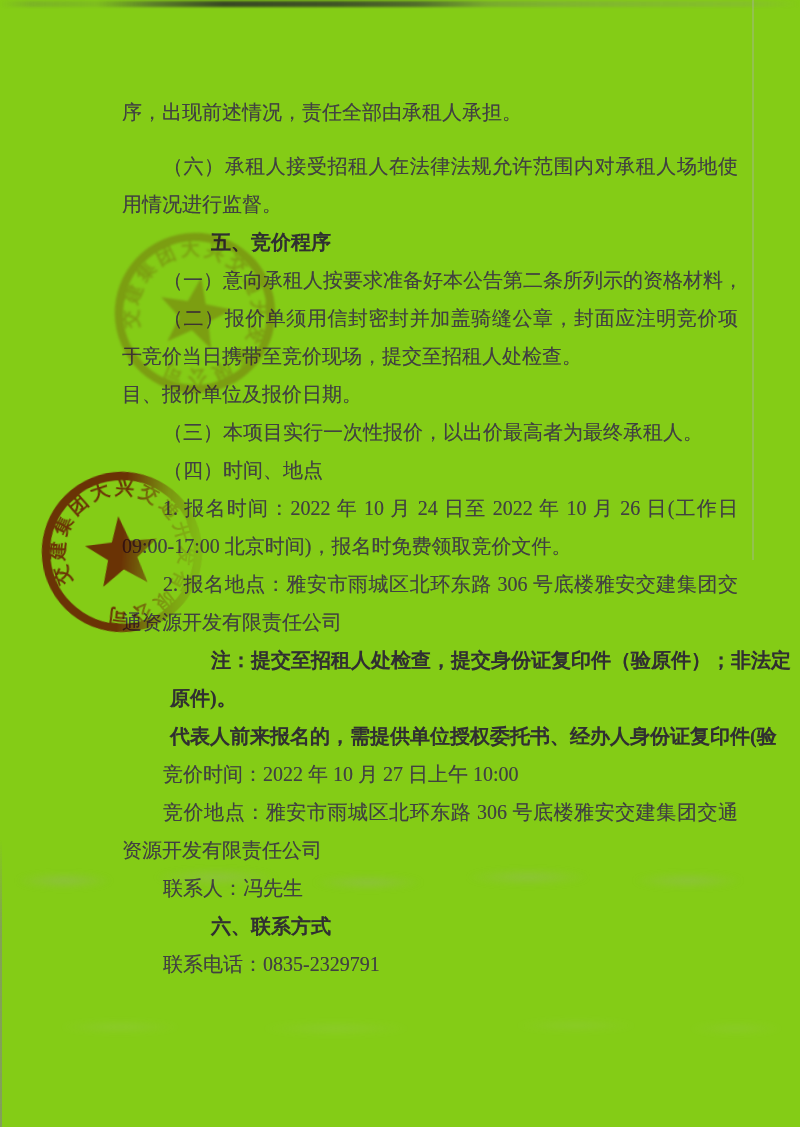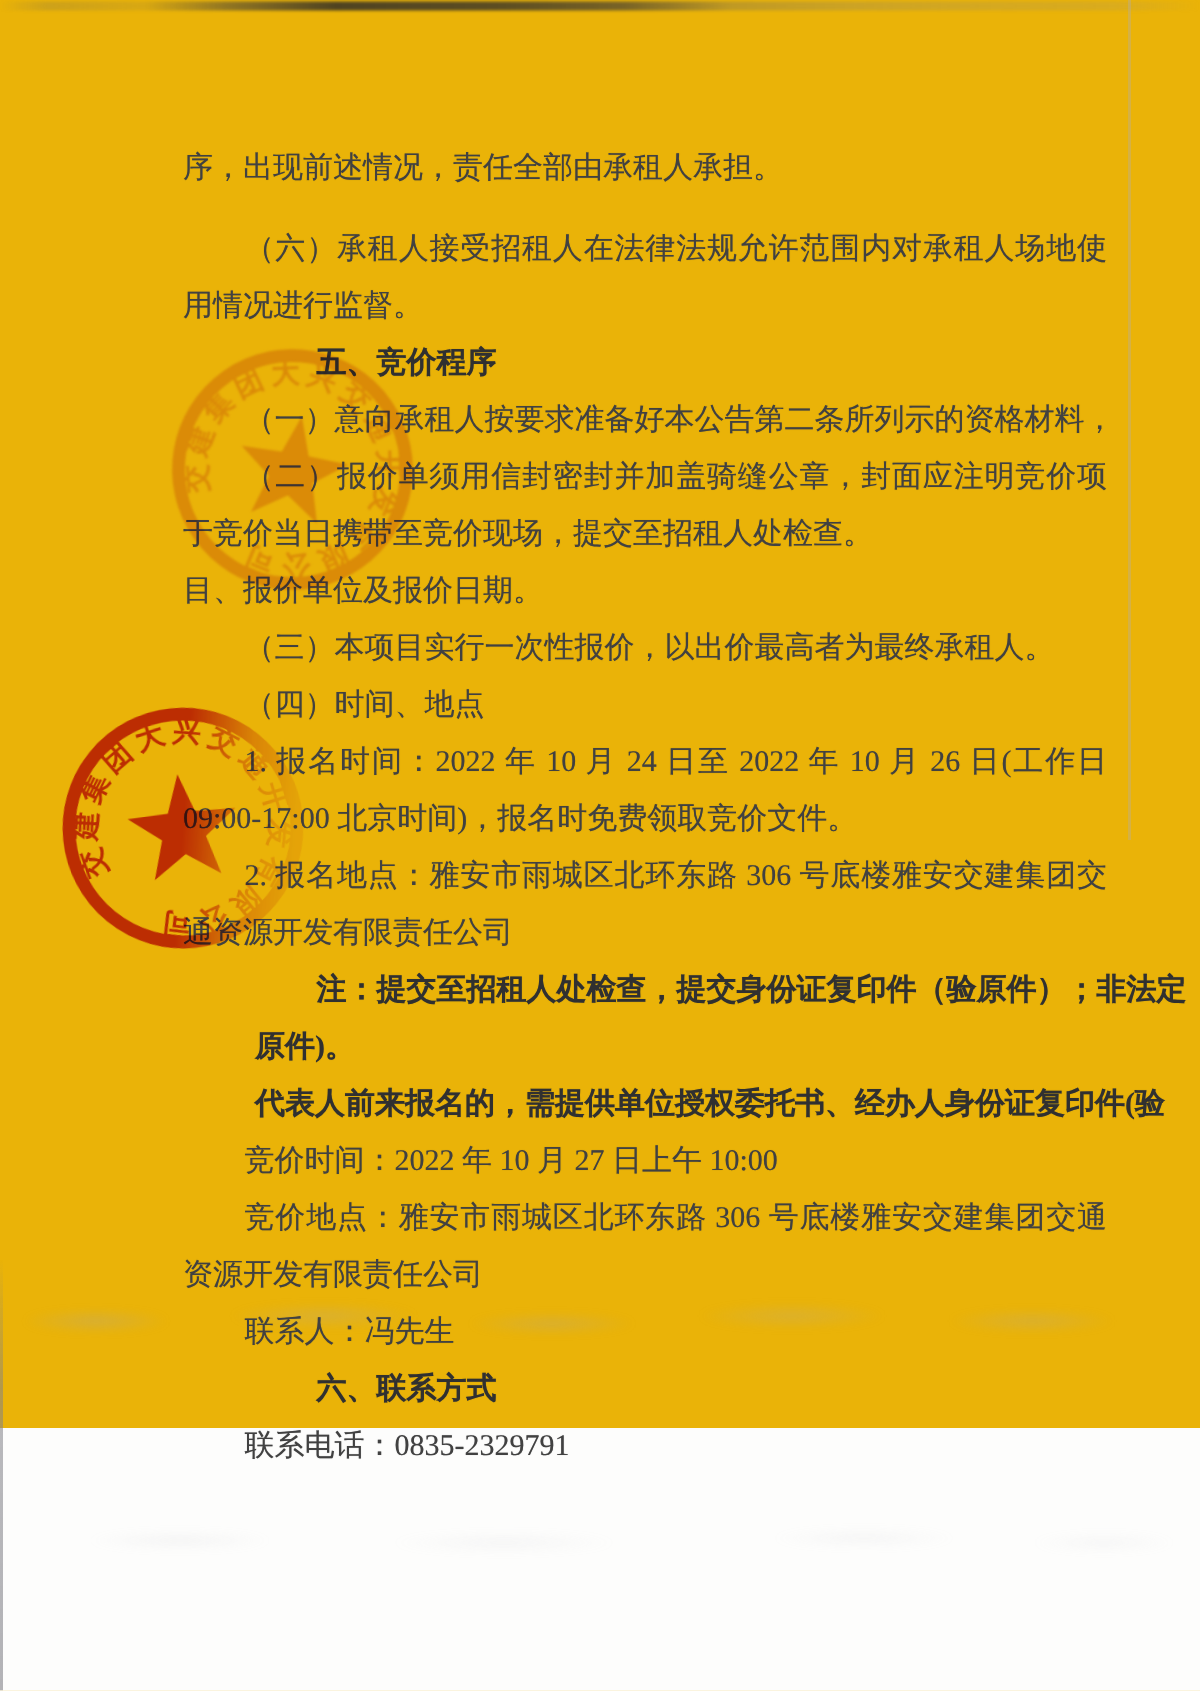--- a/index.html
+++ b/index.html
@@ -4,22 +4,22 @@
 <style>
   html, body {
     margin: 0; padding: 0;
     width: 800px; height: 1127px;
     background: #fdfdfc;
     overflow: hidden;
     font-family: "Liberation Serif", "DejaVu Serif", serif;
   }
   #page {
     position: relative;
-    width: 800px; height: 952px;
-    background: #eab308;
+    width: 800px; height: 1127px;
+    background: #84cc16;
   }
 
   
   #textblock {
     position: absolute;
     left: 122px; top: 93px;
     width: 616px;
     color: #414141;
     font-size: 20px;
     text-shadow: 0 0 0.5px rgba(70,70,70,0.55);

